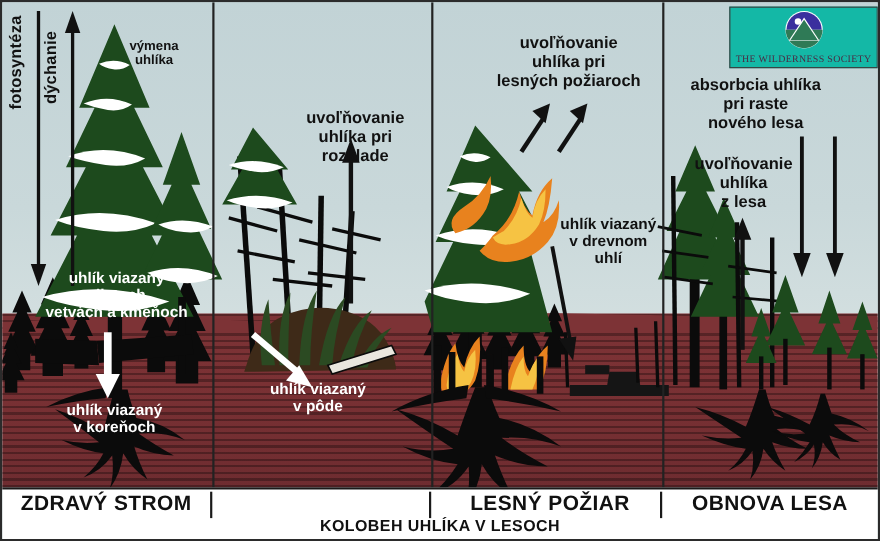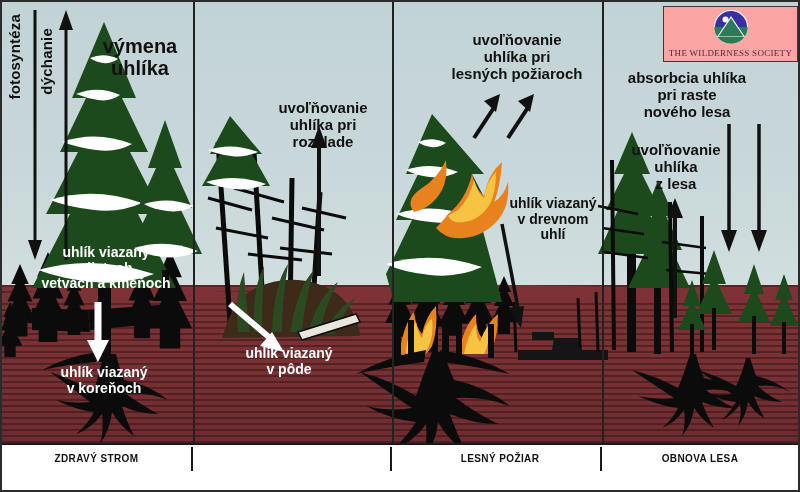--- a/index.html
+++ b/index.html
@@ -41,21 +41,21 @@
   .divider{position:absolute;top:0;width:2px;background:#222;}
 
   
   .caption-bar{
     position:absolute;left:0;right:0;bottom:0;height:45px;
     background:#ffffff;border-top:2px solid #1a1a1a;
   }
   .cap-div{position:absolute;top:2px;width:2px;height:24px;background:#1a1a1a;}
   .cap-label{
     position:absolute;top:3px;height:22px;line-height:22px;
-    text-align:center;font-weight:bold;font-size:10px;color:#111;
+    text-align:center;font-weight:bold;font-size:19px;color:#111;
     letter-spacing:.4px;white-space:nowrap;
   }
   .cap-main{
     position:absolute;left:0;right:0;top:24px;height:20px;line-height:20px;
     text-align:center;font-weight:bold;font-size:14.5px;color:#111;letter-spacing:.4px;
   }
 
   
   .txt{position:absolute;font-weight:bold;color:#111;text-align:center;line-height:1.12;}
   .txt-white{color:#fff;}
@@ -64,21 +64,21 @@
     writing-mode:vertical-rl;transform:rotate(180deg);
     white-space:nowrap;letter-spacing:.2px;
   }
 
   
   .arr{position:absolute;}
   .arr svg{display:block;overflow:visible;}
 
   
   .logo-box{
-    position:absolute;background:#fca5a5;border:1px solid #3a3a3a;
+    position:absolute;background:#14b8a6;border:1px solid #3a3a3a;
     box-sizing:border-box;
   }
   .logo-mark{position:absolute;left:50%;transform:translateX(-50%);}
   .logo-text{
     position:absolute;left:0;right:0;text-align:center;
     font-family:"Liberation Serif",serif;
     font-size:9px;color:#4a2c44;letter-spacing:.3px;white-space:nowrap;
   }
 
   
@@ -383,21 +383,21 @@
     <svg width="18" height="128" viewBox="0 0 18 128">
       <line x1="9" y1="0" x2="9" y2="110" stroke="#111" stroke-width="3.5"></line>
       <polygon points="9,128 1,106 17,106" fill="#111"></polygon>
     </svg>
   </div>
 
   <div class="txt-v" style="left:4px;top:12px;font-size:15px;">fotosyntéza</div>
 
   <div class="txt-v" style="left:36px;top:26px;font-size:15px;">dýchanie</div>
 
-  <div class="txt" style="left:78px;top:33px;width:120px;font-size:20px;white-space:pre;">výmena
+  <div class="txt" style="left:78px;top:33px;width:120px;font-size:12px;white-space:pre;">výmena
 uhlíka</div>
 
   <div class="txt" style="left:246px;top:98px;width:150px;font-size:15px;white-space:pre;">uvoľňovanie
 uhlíka pri
 rozklade</div>
 
   <div class="txt" style="left:420px;top:30px;width:190px;font-size:15px;white-space:pre;">uvoľňovanie
 uhlíka pri
 lesných požiaroch</div>
 
@@ -439,18 +439,19 @@
 
   <div class="caption-bar">
     <div class="cap-div" style="left:189px;"></div>
     <div class="cap-div" style="left:388px;"></div>
     <div class="cap-div" style="left:598px;"></div>
 
     <div class="cap-label" style="left:0px;width:189px;">ZDRAVÝ STROM</div>
     <div class="cap-label" style="left:390px;width:216px;">LESNÝ POŽIAR</div>
     <div class="cap-label" style="left:600px;width:196px;">OBNOVA LESA</div>
 
+    <div class="cap-main">KOLOBEH UHLÍKA V LESOCH</div>
   </div>
 </div>
 
 <style>
 
 </style>
 
 </body></html>

